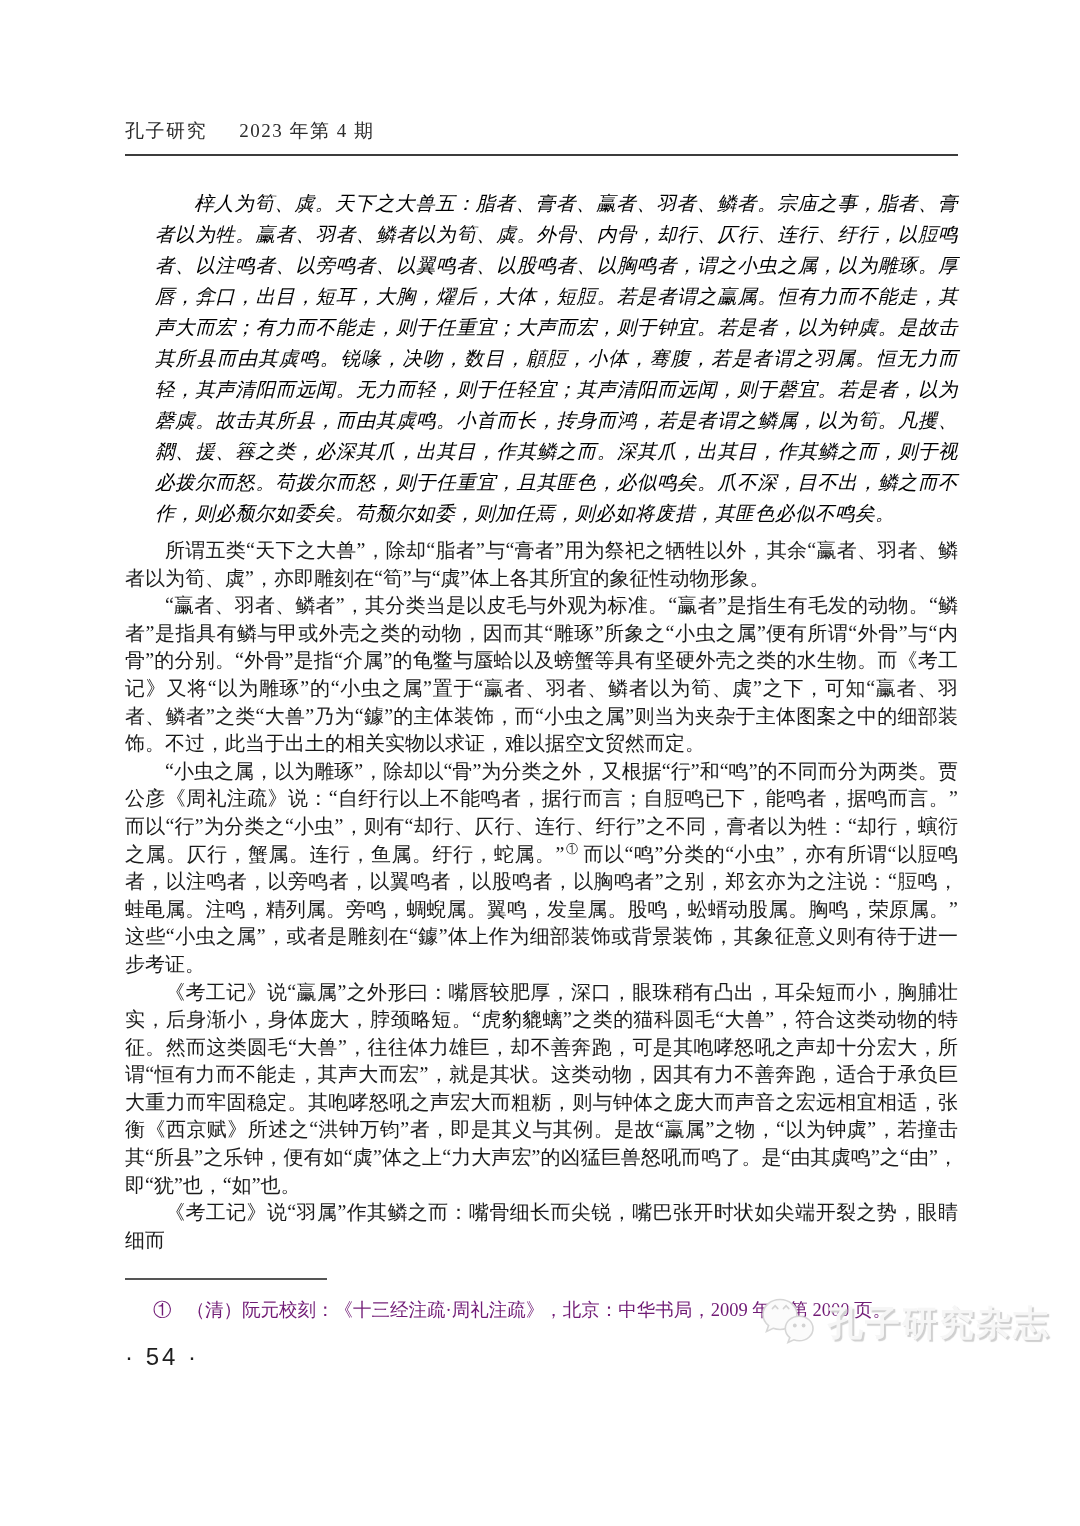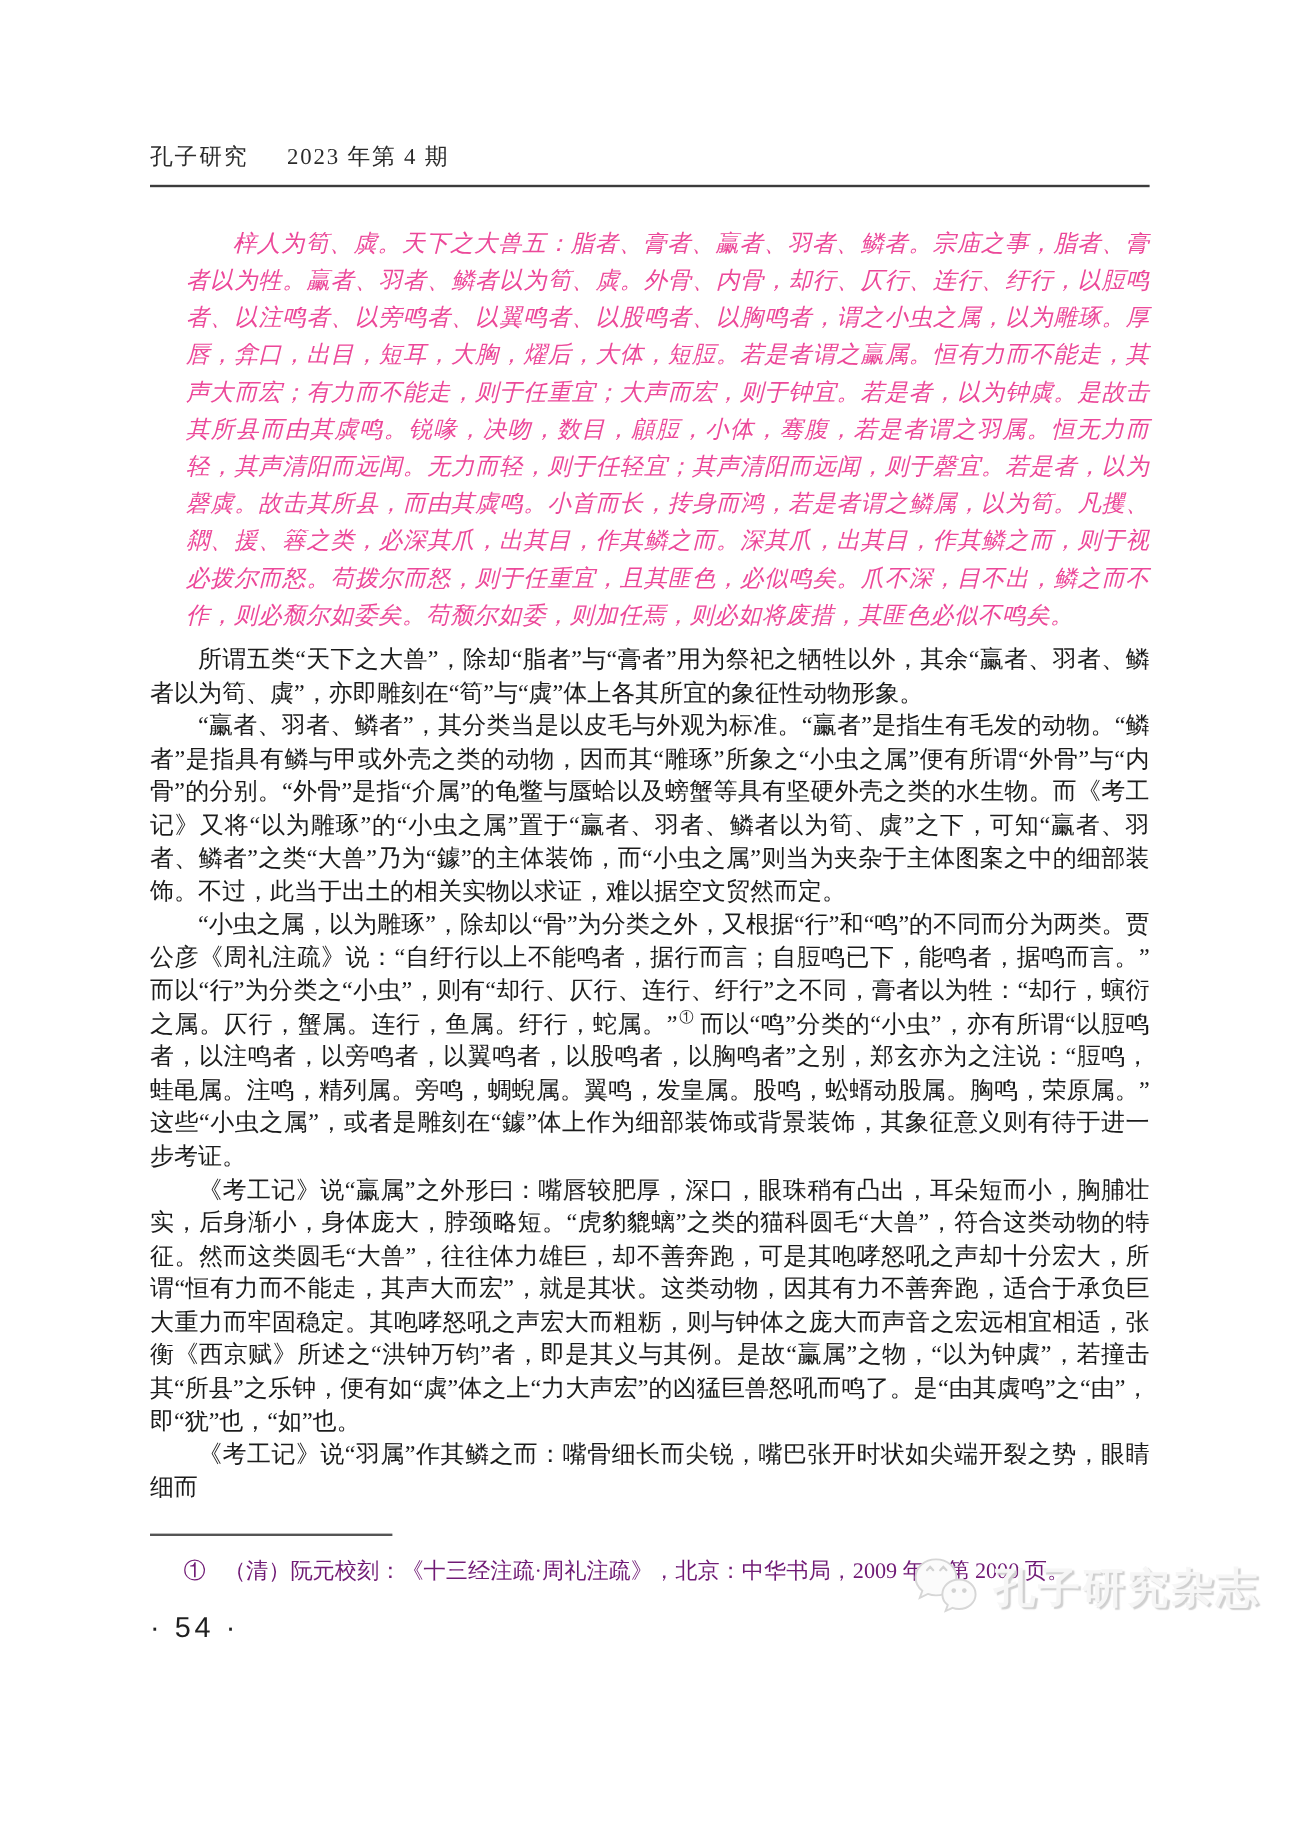--- a/index.html
+++ b/index.html
@@ -19,21 +19,21 @@
 
   main { margin-top:32px; text-align:justify; }
 
   .quote {
     margin:0 0 8px 30px;
     font-size:19.5px;
     line-height:31px;
     font-style:italic;
     text-indent:2em;
     letter-spacing:0.5px;
-    color:#ec4899;
+    color:#000000;
   }
   .para {
     margin:0;
     font-size:20px;
     line-height:27.6px;
     text-indent:2em;
     color:#1b1b1b;
   }
   .fnref {
     font-size:12px;

